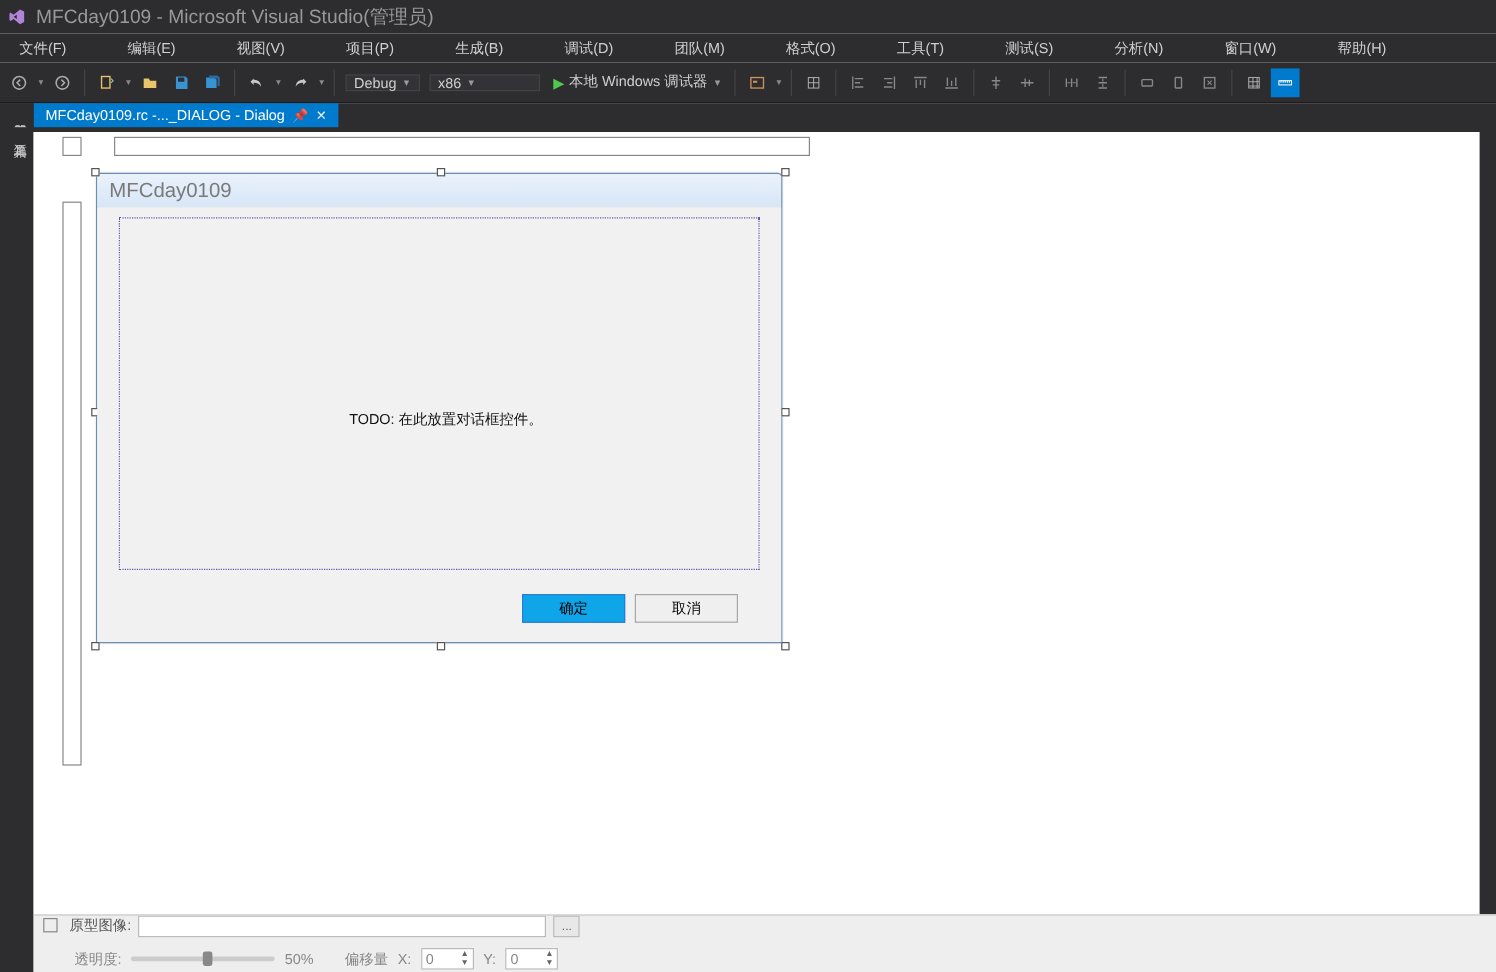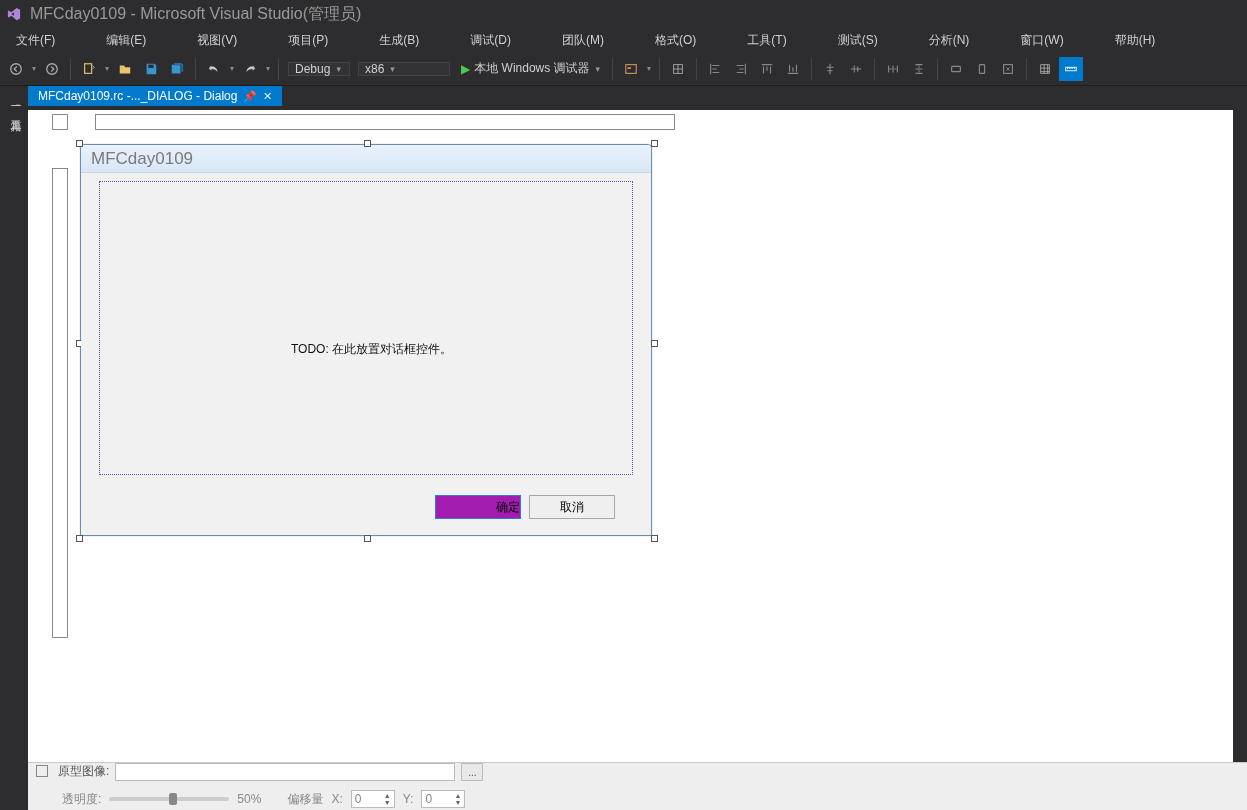--- a/index.html
+++ b/index.html
@@ -26,21 +26,21 @@
   .h-ruler { position:absolute; left:55px; top:4px; width:580px; height:16px; border:1px solid #888; background:#fff; }
   .v-ruler { position:absolute; left:12px; top:58px; width:16px; height:470px; border:1px solid #888; background:#fff;}
   .ruler-origin { position:absolute; left:12px; top:4px; width:16px; height:16px; border:1px solid #888; background:#fff;}
   .dialog-wrap { position:absolute; left:40px; top:34px; }
   .dialog { width:572px; background:#f1f1f1; border:1px solid #6b8db3; border-radius:4px 4px 0 0; box-shadow:0 0 0 1px rgba(0,0,0,.05);}
   .dialog-title { height:28px; background:linear-gradient(#eaf2fb,#d7e6f7); color:#7a7a7a; font-size:17px; display:flex; align-items:center; padding:0 10px; border-bottom:1px solid #c8d6e6; border-radius:4px 4px 0 0;}
   .dialog-body { position:relative; height:362px; background:#f1f1f1; padding:12px;}
   .group-frame { position:absolute; left:18px; top:8px; right:18px; bottom:60px; border:1px dotted #5a5aa8; }
   .todo-text { position:absolute; left:210px; top:168px; font-size:12px; color:#111;}
   .dlg-btn { position:absolute; bottom:16px; width:86px; height:24px; background:#efefef; border:1px solid #a7a7a7; font-size:12px; display:flex; align-items:center; justify-content:center;}
-  .dlg-btn.ok { right:130px; border:1px solid #2e7bd1; background:#a21caf;justify-content:flex-end;}
+  .dlg-btn.ok { right:130px; border:1px solid #2e7bd1; background:#0ea5e9;}
   .dlg-btn.cancel { right:36px;}
   .sel-handle { position:absolute; width:7px; height:7px; background:#fff; border:1px solid #555;}
   .statusbar-extra { position:absolute; left:28px; right:0; bottom:0; height:48px; background:#eee; border-top:1px solid #c9c9c9; font-size:12px; color:#555; }
   .sb-row1 { display:flex; align-items:flex-start; height:24px; padding:0 8px; gap:6px;}
   .sb-row2 { display:flex; align-items:center; height:24px; padding:0 8px; gap:8px; color:#888;}
   .sb-check { width:12px; height:12px; border:1px solid #888; display:inline-block; margin-right:4px; vertical-align:middle;}
   .sb-path { flex:0 0 340px; height:18px; background:#fff; border:1px solid #bbb; }
   .sb-browse { width:22px; height:18px; background:#e8e8e8; border:1px solid #bbb; display:flex; align-items:center; justify-content:center; font-size:10px;}
   .sb-slider { width:120px; height:4px; background:#ccc; position:relative; border-radius:2px;}
   .sb-slider .thumb { position:absolute; left:60px; top:-4px; width:8px; height:12px; background:#888; border-radius:2px;}

